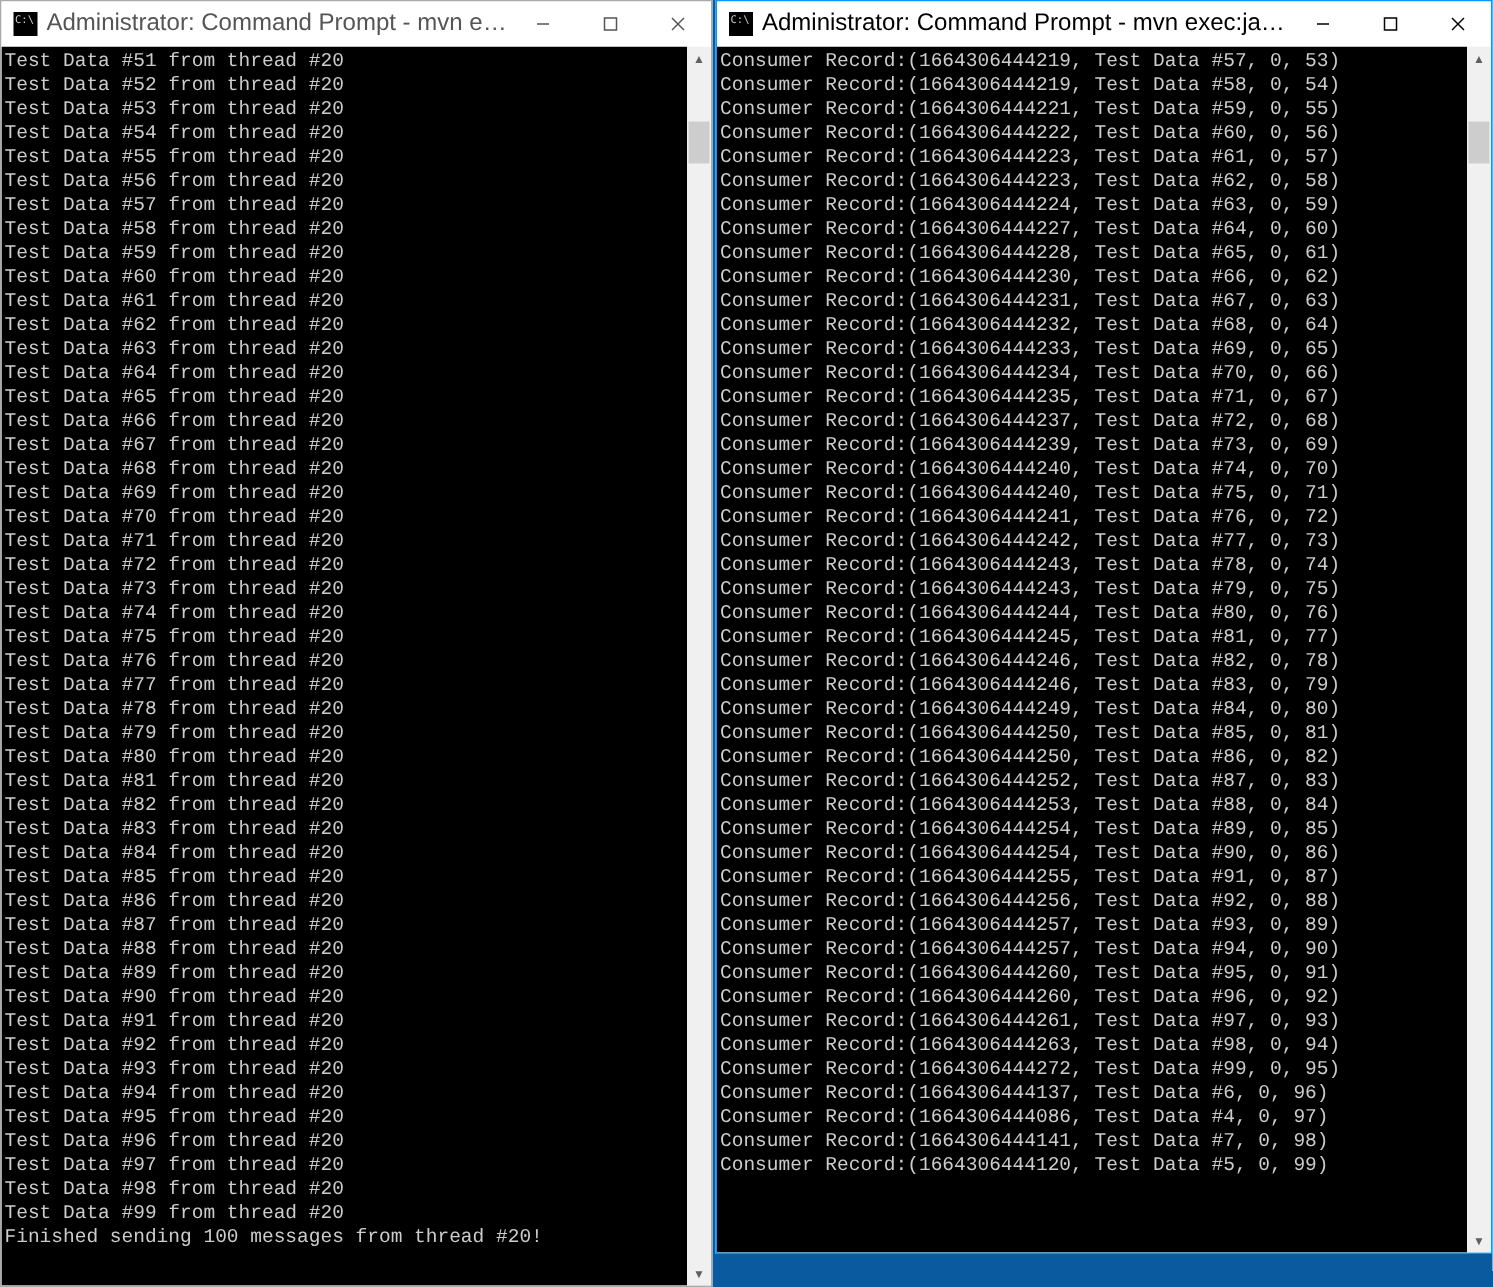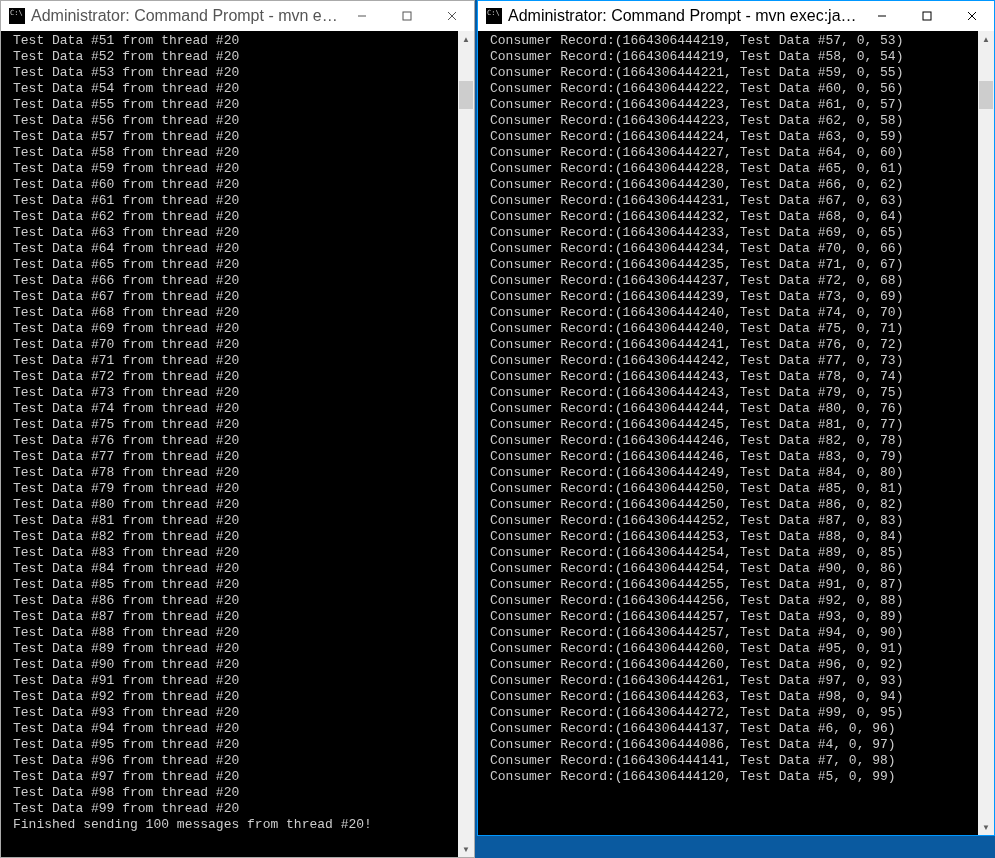--- a/index.html
+++ b/index.html
@@ -89,21 +89,21 @@
     display: flex;
     overflow: hidden;
   }
   .console {
     flex: 1;
     background: #000;
     color: #ccc;
     font-family: Consolas, "Courier New", monospace;
     font-size: 13px;
     line-height: 16px;
-    padding: 2px 12px;
+    padding: 2px 2px;
     white-space: pre;
     overflow: hidden;
   }
   .scrollbar {
     width: 16px;
     background: #f0f0f0;
     position: relative;
     flex-shrink: 0;
   }
   .scrollbar .arrow {

